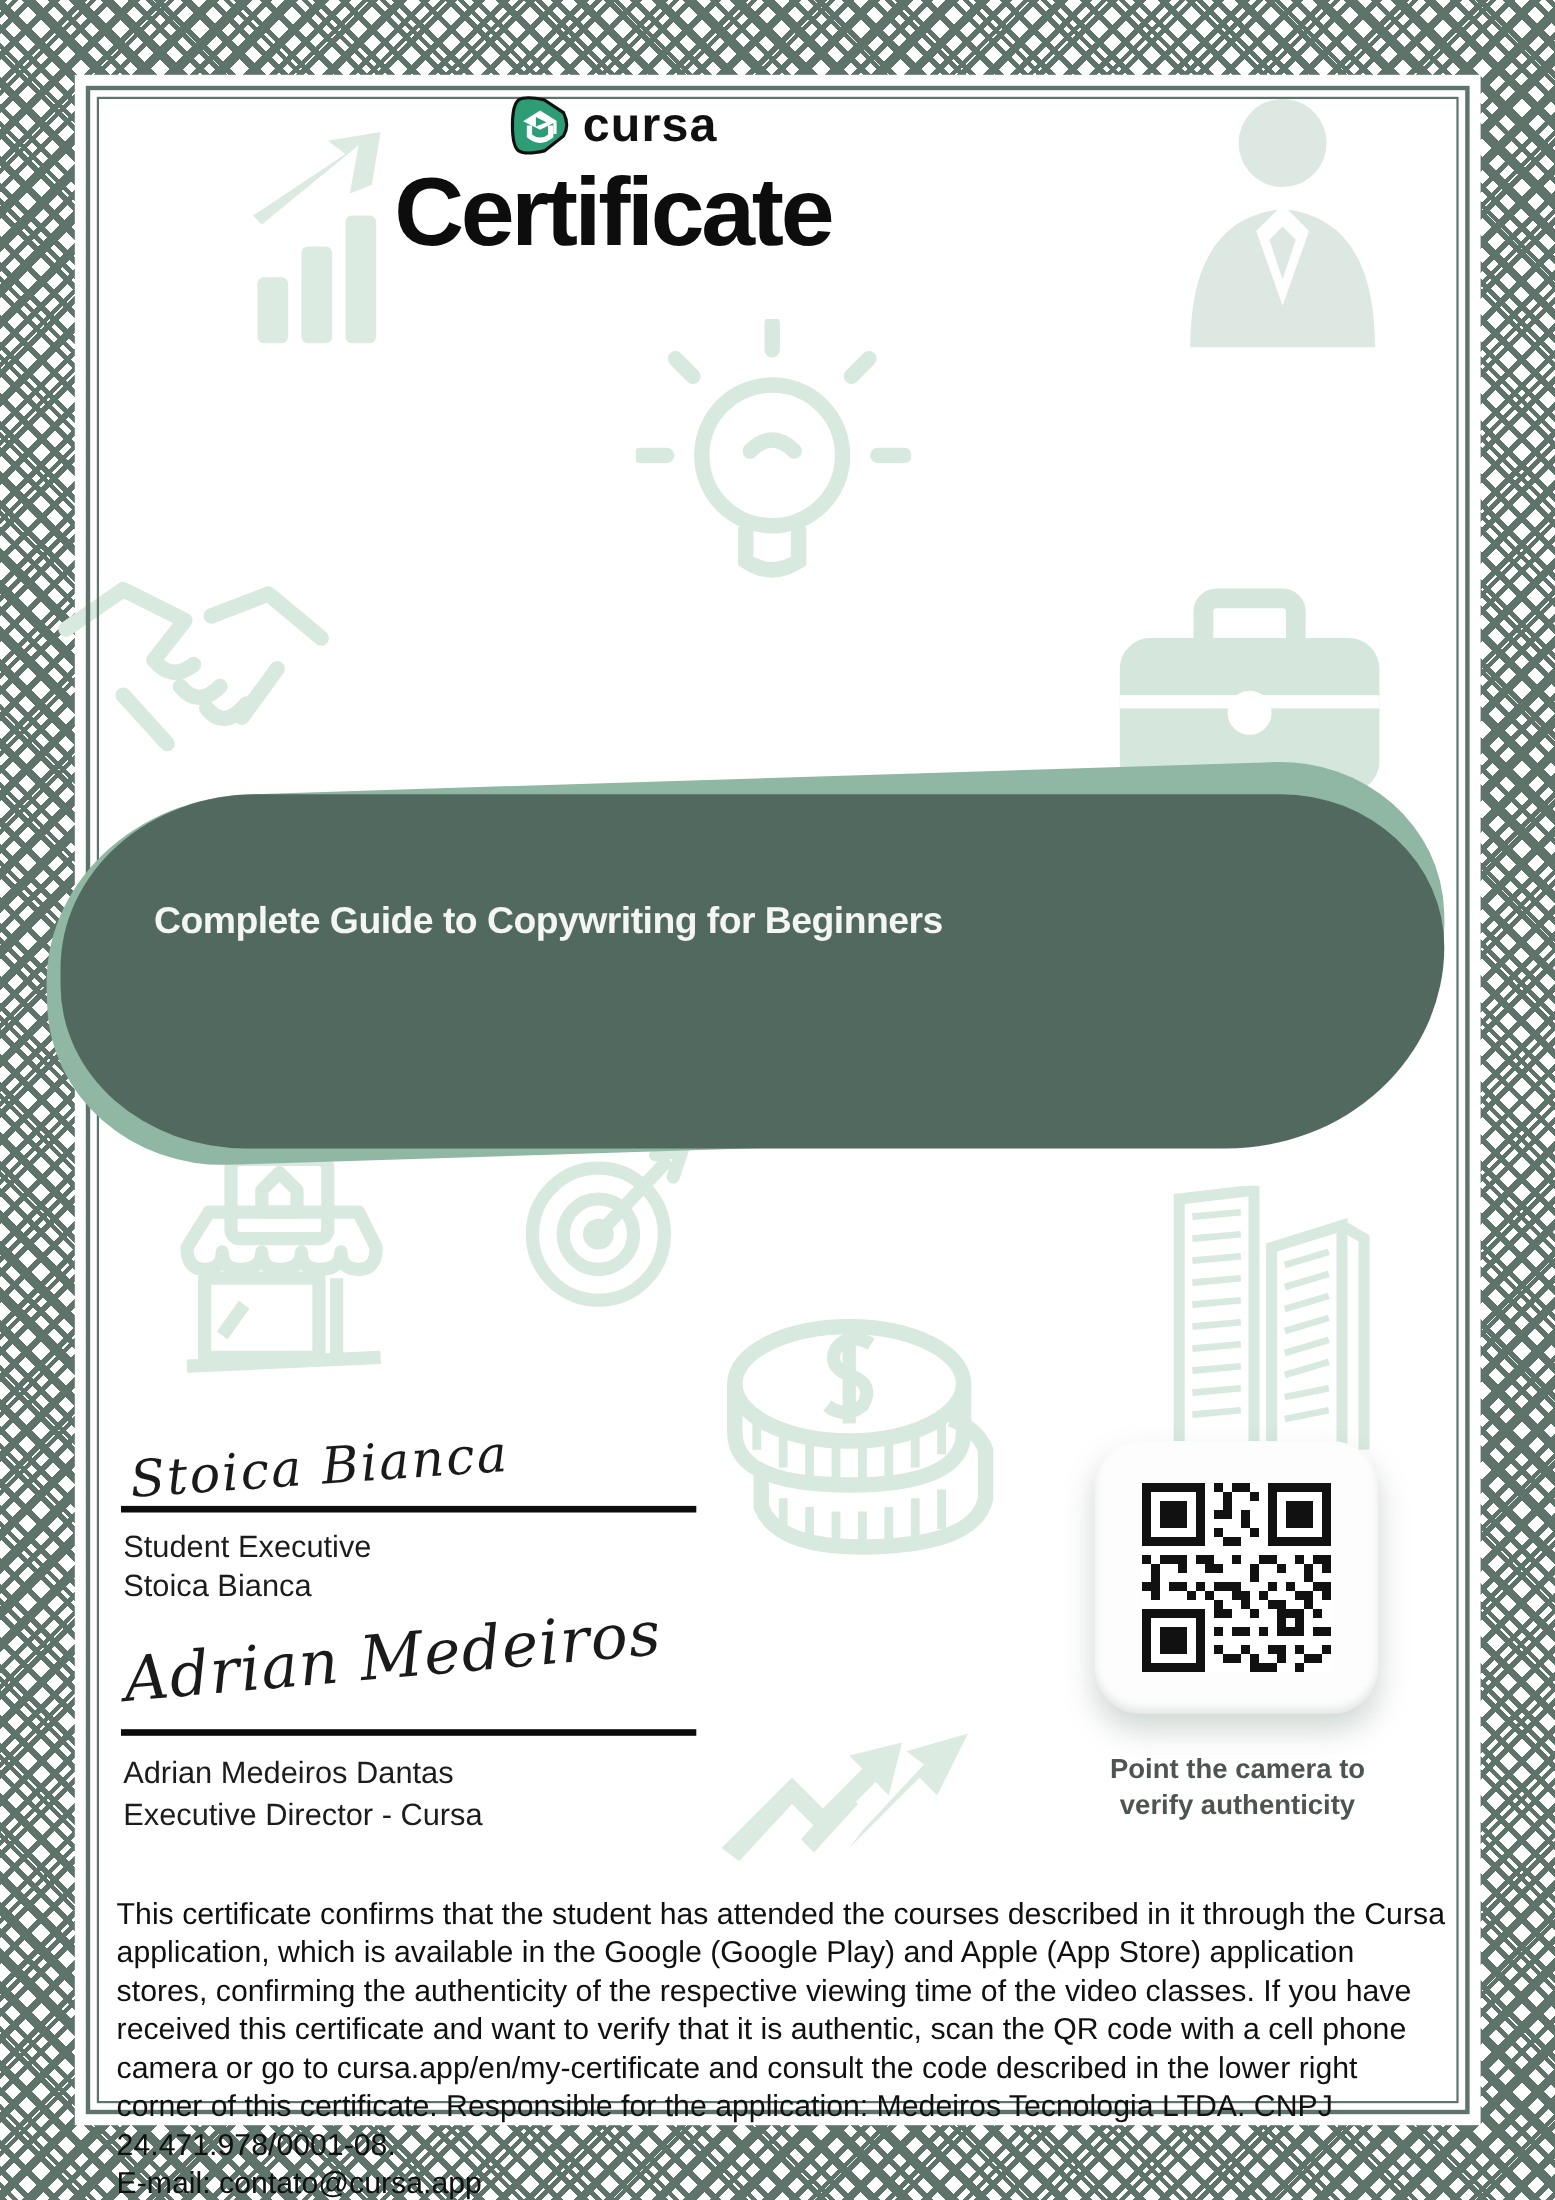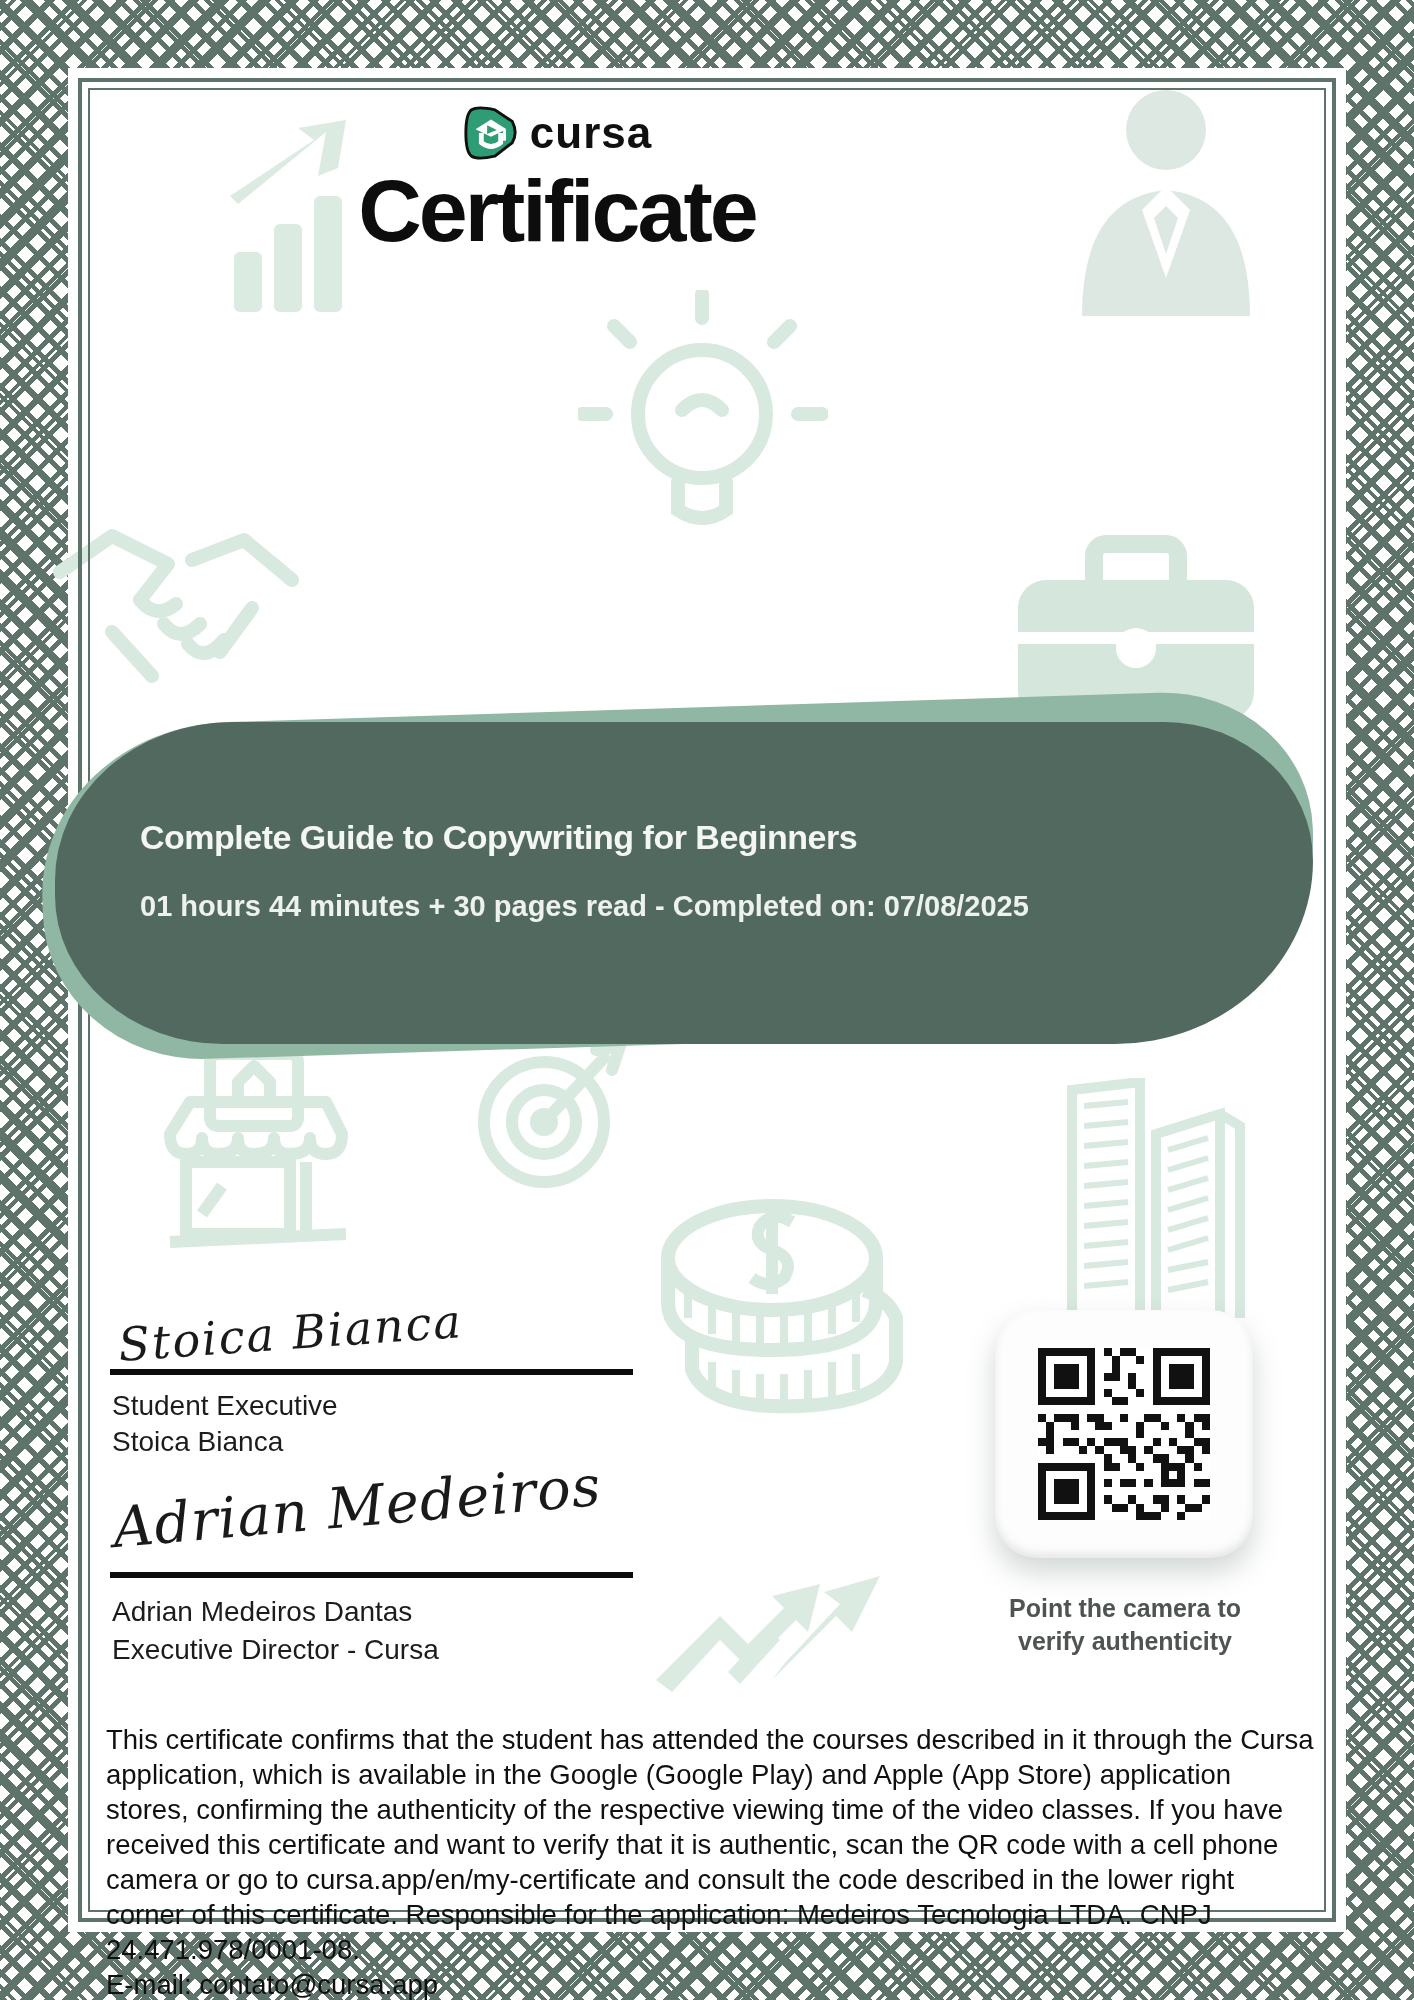--- a/index.html
+++ b/index.html
@@ -29,21 +29,21 @@
       repeating-linear-gradient(135deg, transparent 0 8px, var(--frame) 8px 12px, transparent 12px 25px);
   }
   .inner-panel{position:absolute;inset:68px;background:#fff;}
   .frame-a{position:absolute;inset:78px;border:4px solid var(--frame);pointer-events:none;}
   .frame-b{position:absolute;inset:88px;border:2px solid var(--frame);pointer-events:none;}
 
   
   .wm{position:absolute;pointer-events:none;}
 
   
-  .header{position:absolute;left:0;top:104px;width:1114px;text-align:center;}
+  .header{position:absolute;left:0;top:85px;width:1114px;text-align:center;}
   .logo{display:inline-flex;align-items:center;gap:10px;}
   .logo-badge{width:58px;height:58px;display:inline-block;}
   .logo-word{font-size:44px;font-weight:bold;letter-spacing:1px;color:#101010;}
   .cert-title{margin-top:-6px;font-size:88px;font-weight:bold;letter-spacing:-3px;color:#0d0d0d;}
 
   .code-badge{
     position:absolute;left:1077px;top:214px;width:269px;height:92px;
     background:var(--badge);border-radius:44px 16px 0 44px;
     display:flex;align-items:center;justify-content:center;
     color:#f5f7f5;font-size:31px;font-weight:bold;letter-spacing:.5px;
@@ -224,21 +224,20 @@
       <span class="logo-word">cursa</span>
     </div>
     <div class="cert-title">Certificate</div>
   </div>
 
 
 
   <div class="blob-sage"></div>
   <div class="blob-dark"></div>
   <div class="course-title">Complete Guide to Copywriting for Beginners</div>
-  <div class="course-details">01 hours 44 minutes + 30 pages read - Completed on: 07/08/2025</div>
 
   <div class="sig-script student">Stoica Bianca</div>
   <div class="sig-line student"></div>
   <div class="sig-label lbl-1">Student Executive</div>
   <div class="sig-label lbl-2">Stoica Bianca</div>
 
   <div class="sig-script director">Adrian Medeiros</div>
   <div class="sig-line director"></div>
   <div class="sig-label lbl-3">Adrian Medeiros Dantas</div>
   <div class="sig-label lbl-4">Executive Director - Cursa</div>

